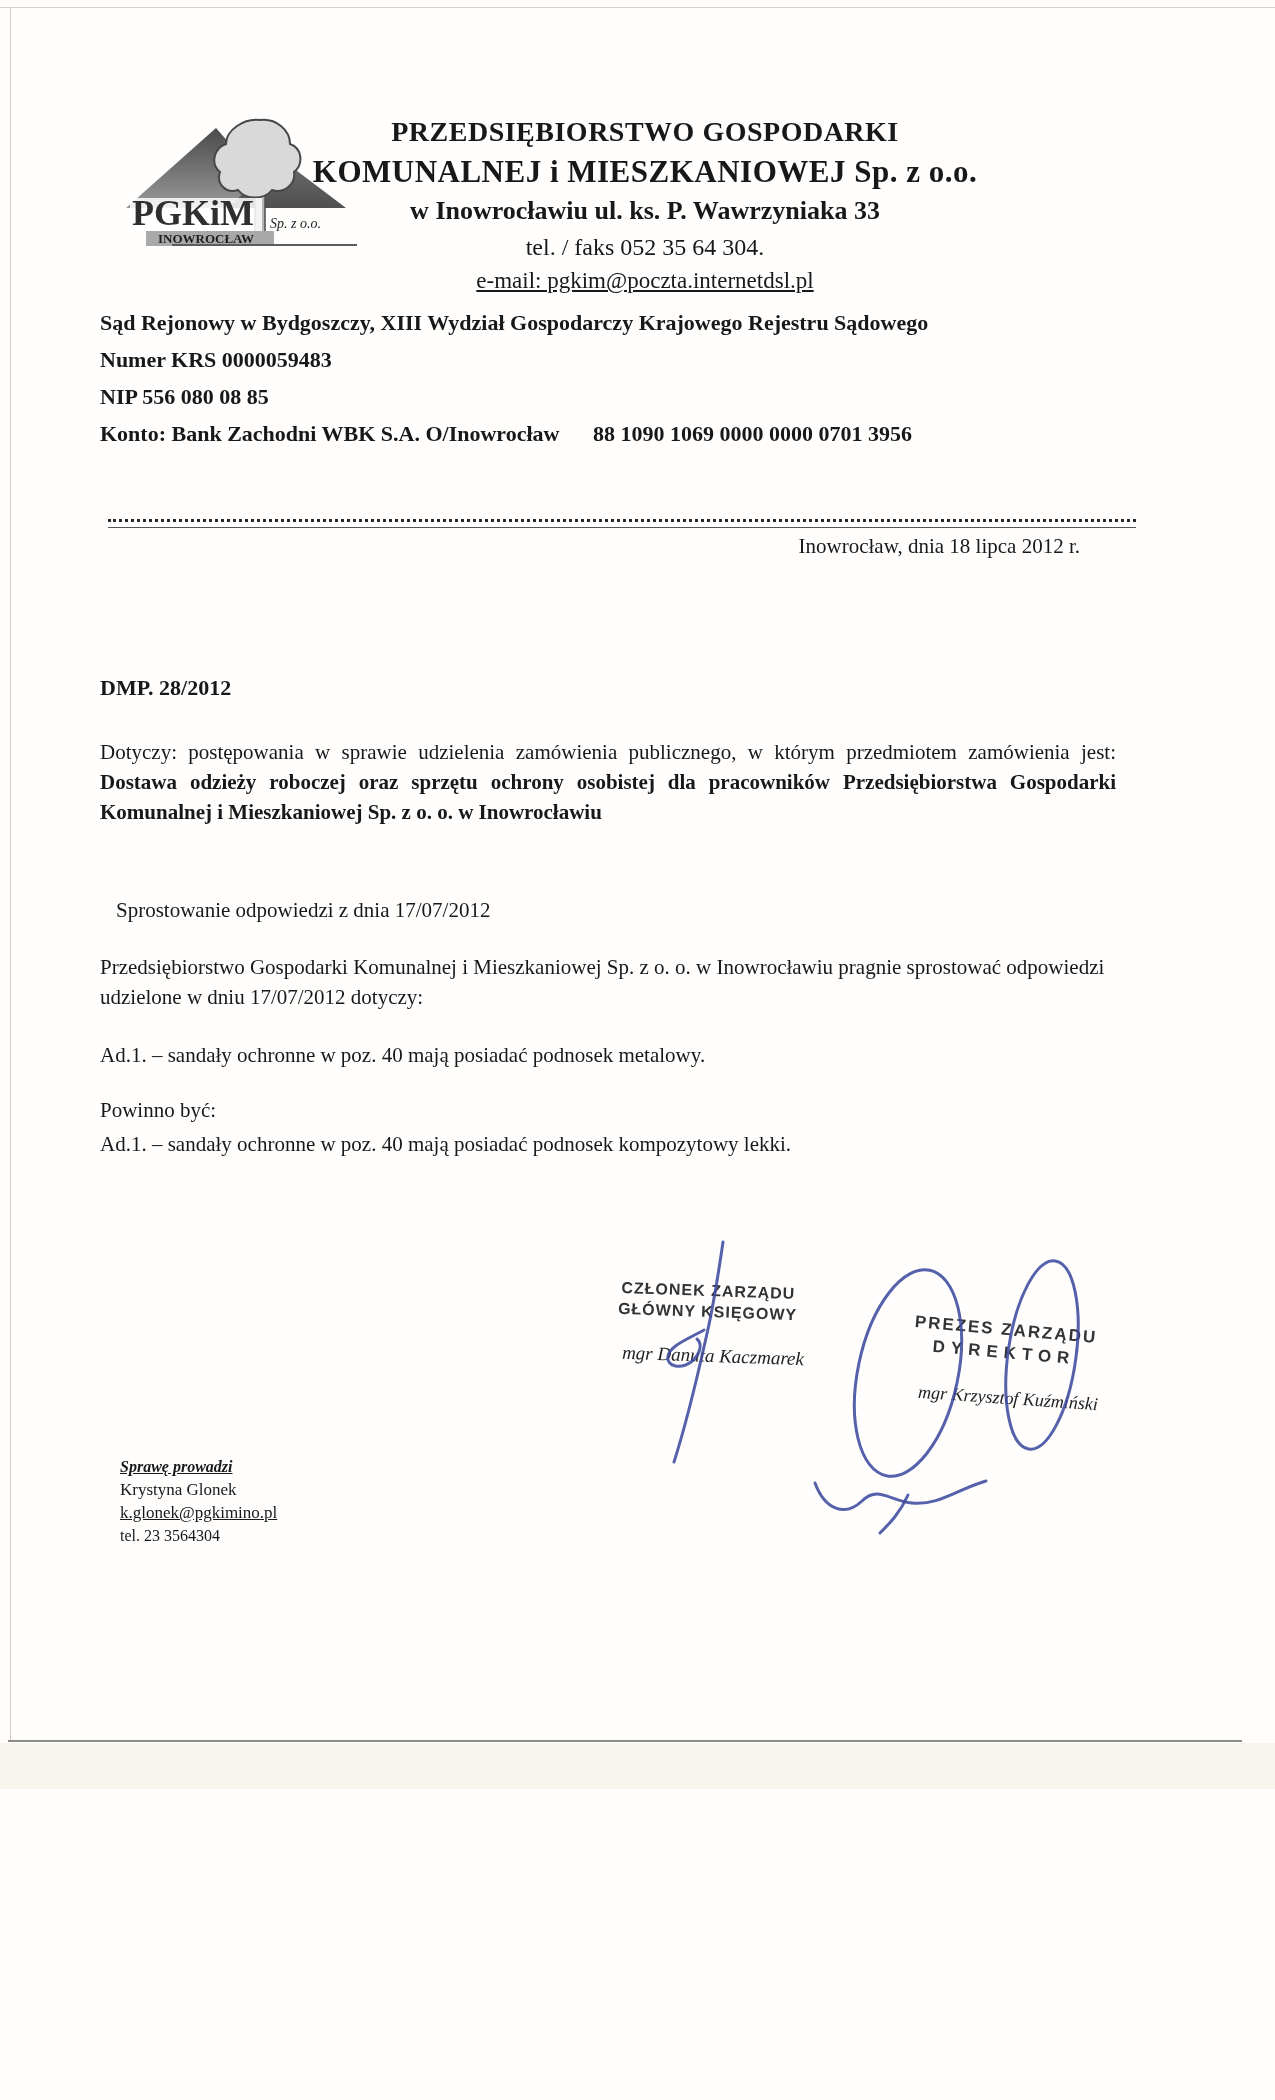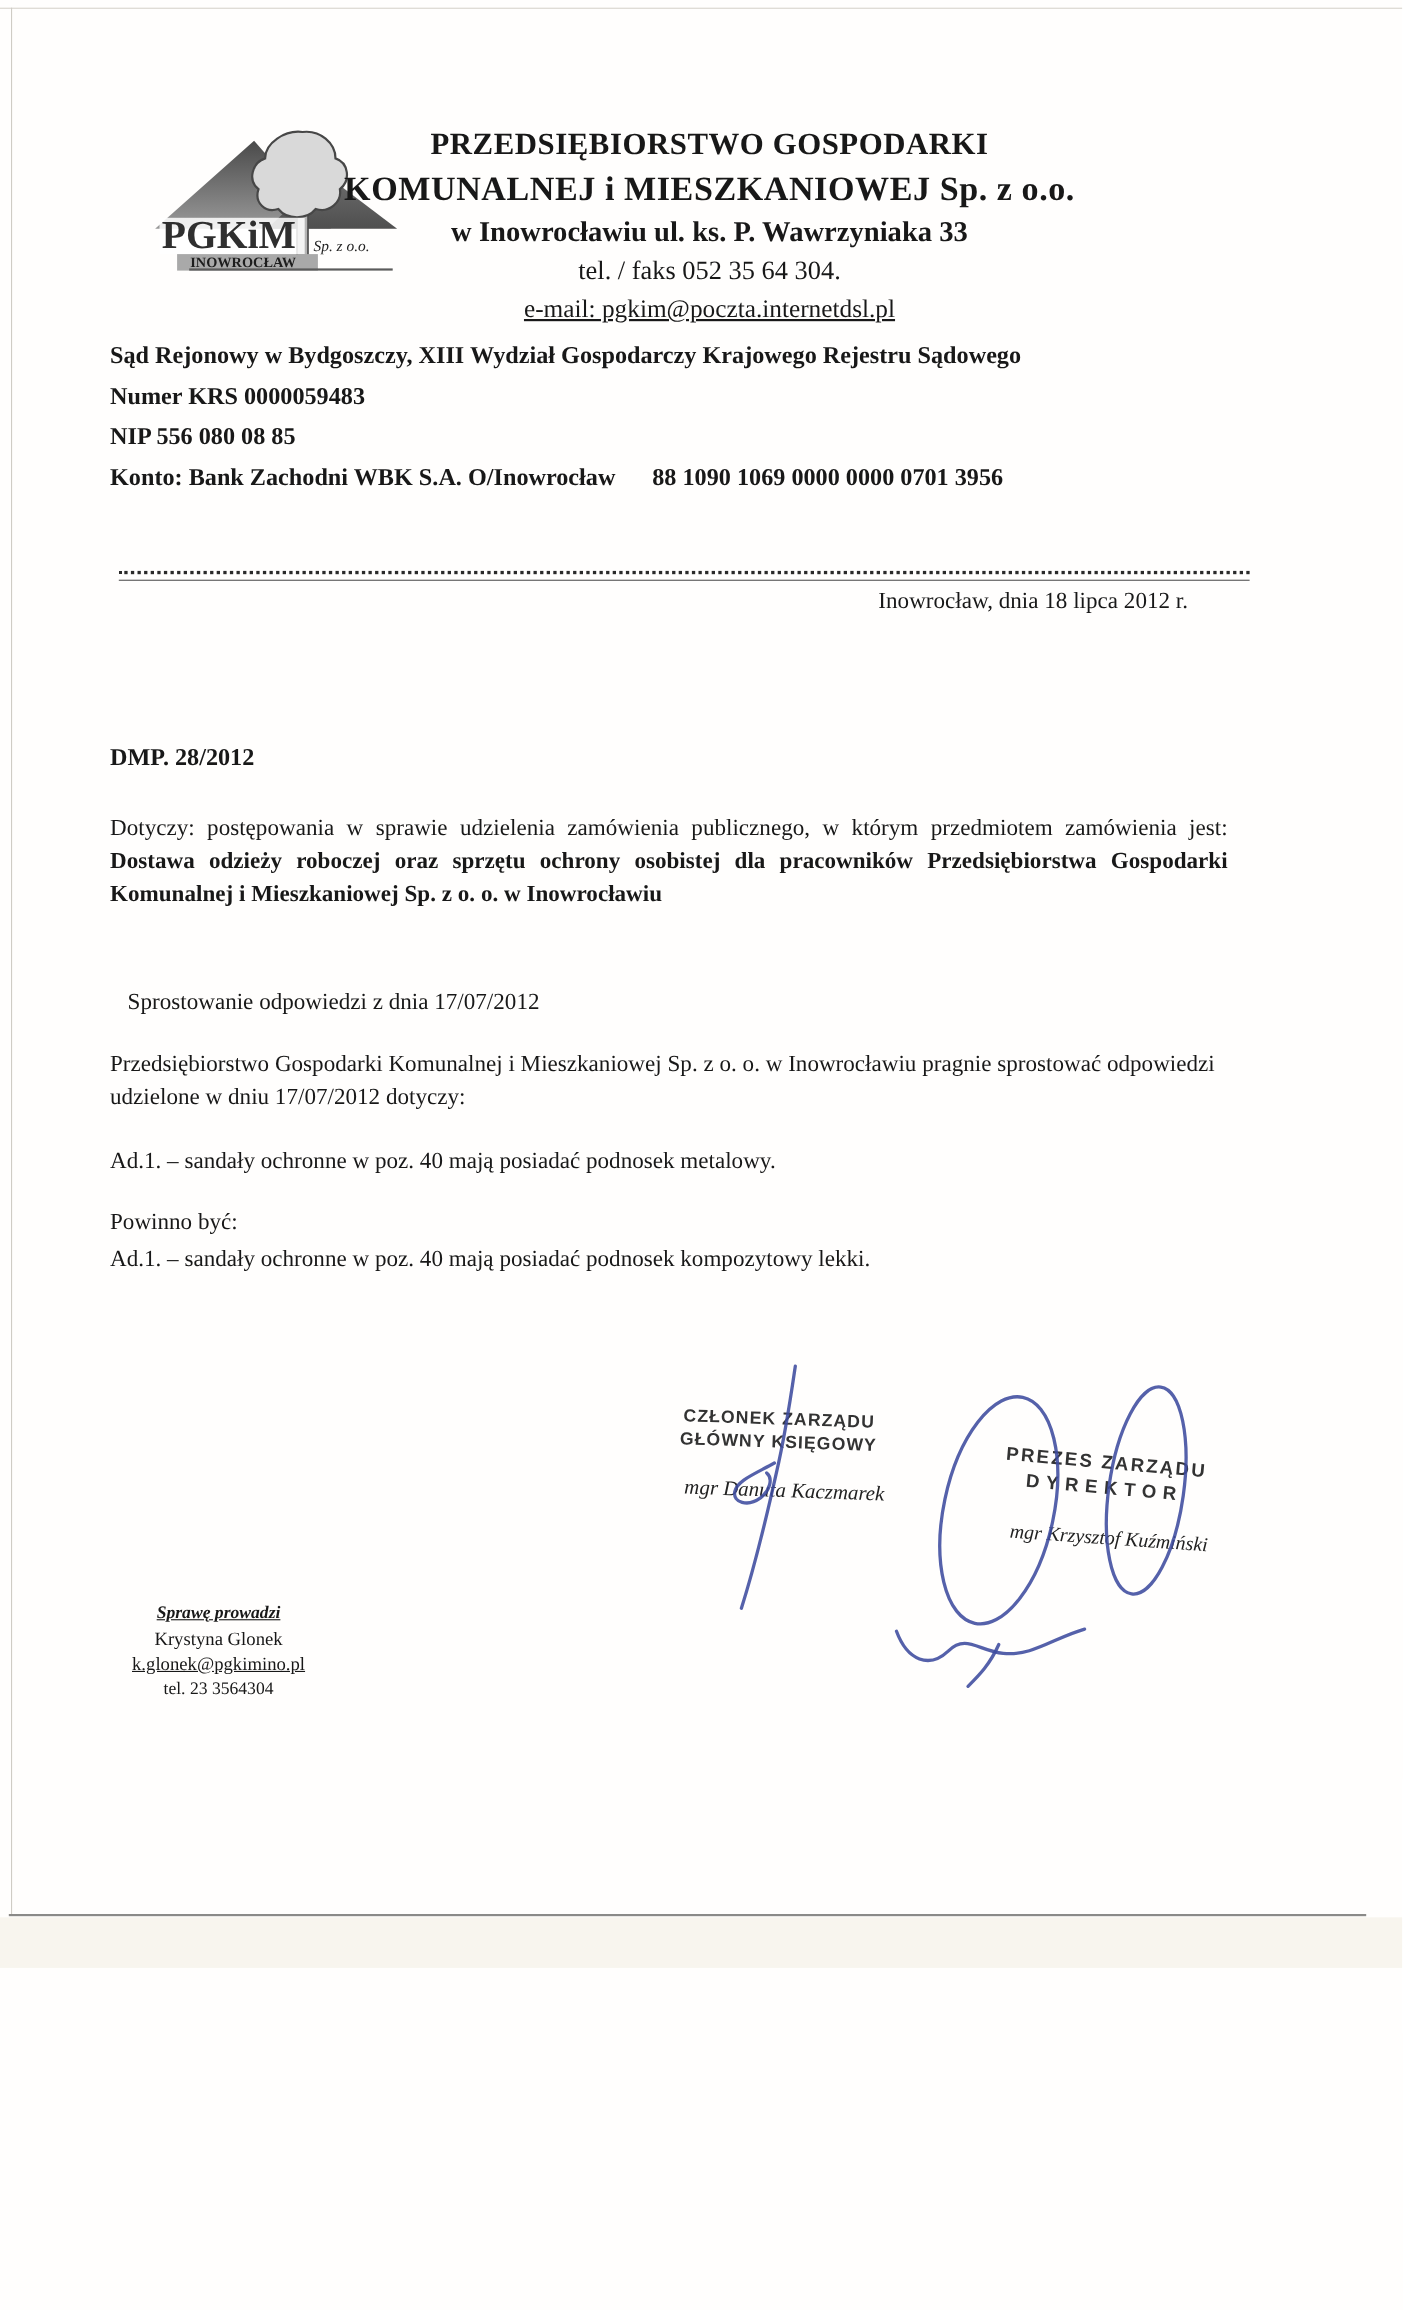--- a/index.html
+++ b/index.html
@@ -17,21 +17,21 @@
 
   
   .header-center{left:295px;top:112px;width:700px;text-align:center;}
   .h-line1{font-size:28px;font-weight:bold;letter-spacing:.5px;line-height:40px;}
   .h-line2{font-size:31px;font-weight:bold;letter-spacing:.5px;line-height:40px;}
   .h-line3{font-size:26px;font-weight:bold;line-height:38px;}
   .h-line4{font-size:24px;font-weight:normal;line-height:34px;}
   .h-email{font-size:23px;line-height:34px;text-decoration:underline;}
 
   
-  .logo-wrap{left:133px;top:112px;width:235px;height:135px;text-align:center;}
+  .logo-wrap{left:118px;top:112px;width:235px;height:135px;text-align:center;}
   .logo-underline{left:172px;top:244px;width:185px;height:2px;background:#5b5b5b;}
 
   
   .info-block{left:100px;top:304px;width:1040px;font-size:22px;font-weight:bold;line-height:37px;}
   .acct-num{margin-left:28px;}
 
   .dotted-sep{left:108px;top:519px;width:1028px;height:5px;
     border-top:3px dotted #2a2a2a;border-bottom:1px solid #555;}
   .date-line{left:100px;top:534px;width:980px;text-align:right;font-size:21px;}
 
@@ -55,21 +55,21 @@
     font-style:italic;font-size:19px;color:#222;}
   .stamp-right{left:880px;top:1318px;width:250px;text-align:center;transform:rotate(5deg);}
   .stamp-right .t1{font-size:17px;letter-spacing:2px;line-height:23px;font-weight:bold;color:#333;}
   .stamp-right .t2{font-size:17px;letter-spacing:6px;line-height:23px;font-weight:bold;color:#333;}
   .name-right{left:868px;top:1388px;width:280px;text-align:center;transform:rotate(4deg);
     font-style:italic;font-size:18px;color:#222;}
 
   .sig{stroke:#3d4b9e;stroke-width:3;fill:none;stroke-linecap:round;opacity:.88;}
 
   
-  .footer-block{left:120px;top:1455px;font-size:17px;line-height:23px;text-align:center;}
+  .footer-block{left:120px;top:1455px;font-size:17px;line-height:23px;}
   .handler-label{font-weight:bold;font-style:italic;text-decoration:underline;font-size:16px;}
   .handler-email{text-decoration:underline;}
   .handler-phone{font-size:16px;}
 </style>
 </head>
 <body>
 
 <div id="page">
 
   <div class="abs edge-top"></div>

